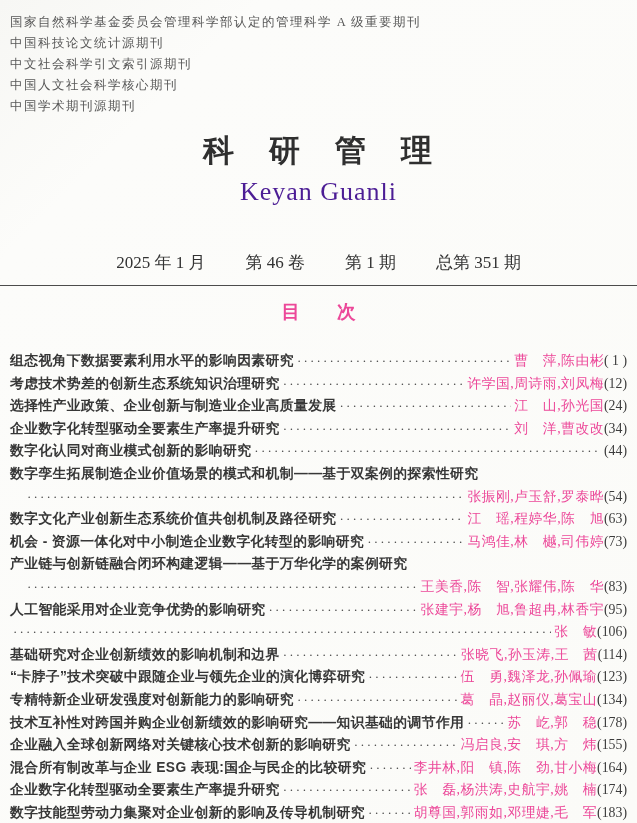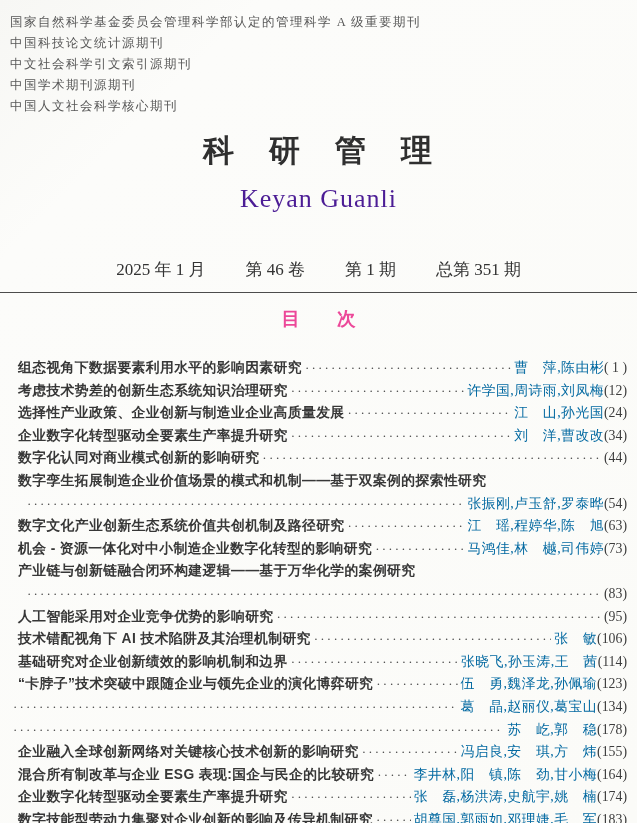--- a/index.html
+++ b/index.html
@@ -36,21 +36,21 @@
   .masthead {
     text-align: center;
     margin-top: 14px;
   }
   .journal-title-cn {
     font-size: 31px;
     font-weight: 700;
     color: #2f2f2f;
     letter-spacing: 2px;
     line-height: 40px;
-    margin: 11px;
+    margin: 4px;
   }
   .journal-title-pinyin {
     font-size: 26px;
     font-weight: 400;
     color: #4c1d95;
     letter-spacing: 1px;
     line-height: 34px;
     margin: 2px 0 0 0;
   }
   
@@ -92,55 +92,54 @@
   .toc-line.wrap-line {
     padding-left: 14px;
   }
   .entry-title {
     font-family: "Liberation Sans", sans-serif;
     font-size: 13.8px;
     font-weight: 600;
     color: #373737;
     letter-spacing: 0.4px;
     flex: 0 0 auto;
-    margin-left: 8px;
   }
   .leader {
     flex: 1 1 auto;
     overflow: hidden;
     white-space: nowrap;
     color: #4e4e4e;
     font-size: 13px;
     letter-spacing: 2.2px;
     margin: 0 3px;
     min-width: 10px;
   }
   .entry-authors {
     font-size: 13.8px;
-    color: #0369a1;
+    color: #ec4899;
     letter-spacing: 0.5px;
     flex: 0 0 auto;
   }
   .entry-page {
     font-size: 13.8px;
     color: #3c3c3c;
     flex: 0 0 auto;
   }
 </style>
 </head>
 <body>
 
 <div class="page">
 
   <div class="accreditations">
     <div class="accreditation-line">国家自然科学基金委员会管理科学部认定的管理科学 A 级重要期刊</div>
     <div class="accreditation-line">中国科技论文统计源期刊</div>
     <div class="accreditation-line">中文社会科学引文索引源期刊</div>
+    <div class="accreditation-line">中国人文社会科学核心期刊</div>
     <div class="accreditation-line">中国学术期刊源期刊</div>
-    <div class="accreditation-line">中国人文社会科学核心期刊</div>
   </div>
 
   <div class="masthead">
     <h1 class="journal-title-cn">科　研　管　理</h1>
     <h2 class="journal-title-pinyin">Keyan Guanli</h2>
   </div>
 
   <div class="issue-line">
     <span>2025 年 1 月</span>
     <span>第 46 卷</span>
@@ -217,33 +216,34 @@
           <span class="entry-authors">马鸿佳,林　樾,司伟婷</span>
           <span class="entry-page">(73)</span>
         </div>
       </div>
       <div class="toc-entry">
         <div class="toc-line">
           <span class="entry-title">产业链与创新链融合闭环构建逻辑——基于万华化学的案例研究</span>
         </div>
         <div class="toc-line wrap-line">
           <span class="leader">································································································································································</span>
+          <span class="entry-authors">王美香,陈　智,张耀伟,陈　华</span>
           <span class="entry-page">(83)</span>
         </div>
       </div>
       <div class="toc-entry">
         <div class="toc-line">
           <span class="entry-title">人工智能采用对企业竞争优势的影响研究</span>
           <span class="leader">································································································································································</span>
+          <span class="entry-authors">张建宇,杨　旭,鲁超冉,林香宇</span>
           <span class="entry-page">(95)</span>
         </div>
       </div>
       <div class="toc-entry">
         <div class="toc-line">
-          <span class="entry-title">技术错配视角下 AI 技术陷阱及其治理机制研究</span>
           <span class="leader">································································································································································</span>
           <span class="entry-authors">张　敏</span>
           <span class="entry-page">(106)</span>
         </div>
       </div>
       <div class="toc-entry">
         <div class="toc-line">
           <span class="entry-title">基础研究对企业创新绩效的影响机制和边界</span>
           <span class="leader">································································································································································</span>
           <span class="entry-authors">张晓飞,孙玉涛,王　茜</span>
@@ -253,27 +253,29 @@
       <div class="toc-entry">
         <div class="toc-line">
           <span class="entry-title">“卡脖子”技术突破中跟随企业与领先企业的演化博弈研究</span>
           <span class="leader">································································································································································</span>
           <span class="entry-authors">伍　勇,魏泽龙,孙佩瑜</span>
           <span class="entry-page">(123)</span>
         </div>
       </div>
       <div class="toc-entry">
         <div class="toc-line">
+          <span class="entry-title">专精特新企业研发强度对创新能力的影响研究</span>
           <span class="leader">································································································································································</span>
           <span class="entry-authors">葛　晶,赵丽仪,葛宝山</span>
           <span class="entry-page">(134)</span>
         </div>
       </div>
       <div class="toc-entry">
         <div class="toc-line">
+          <span class="entry-title">技术互补性对跨国并购企业创新绩效的影响研究——知识基础的调节作用</span>
           <span class="leader">································································································································································</span>
           <span class="entry-authors">苏　屹,郭　稳</span>
           <span class="entry-page">(178)</span>
         </div>
       </div>
       <div class="toc-entry">
         <div class="toc-line">
           <span class="entry-title">企业融入全球创新网络对关键核心技术创新的影响研究</span>
           <span class="leader">································································································································································</span>
           <span class="entry-authors">冯启良,安　琪,方　炜</span>

